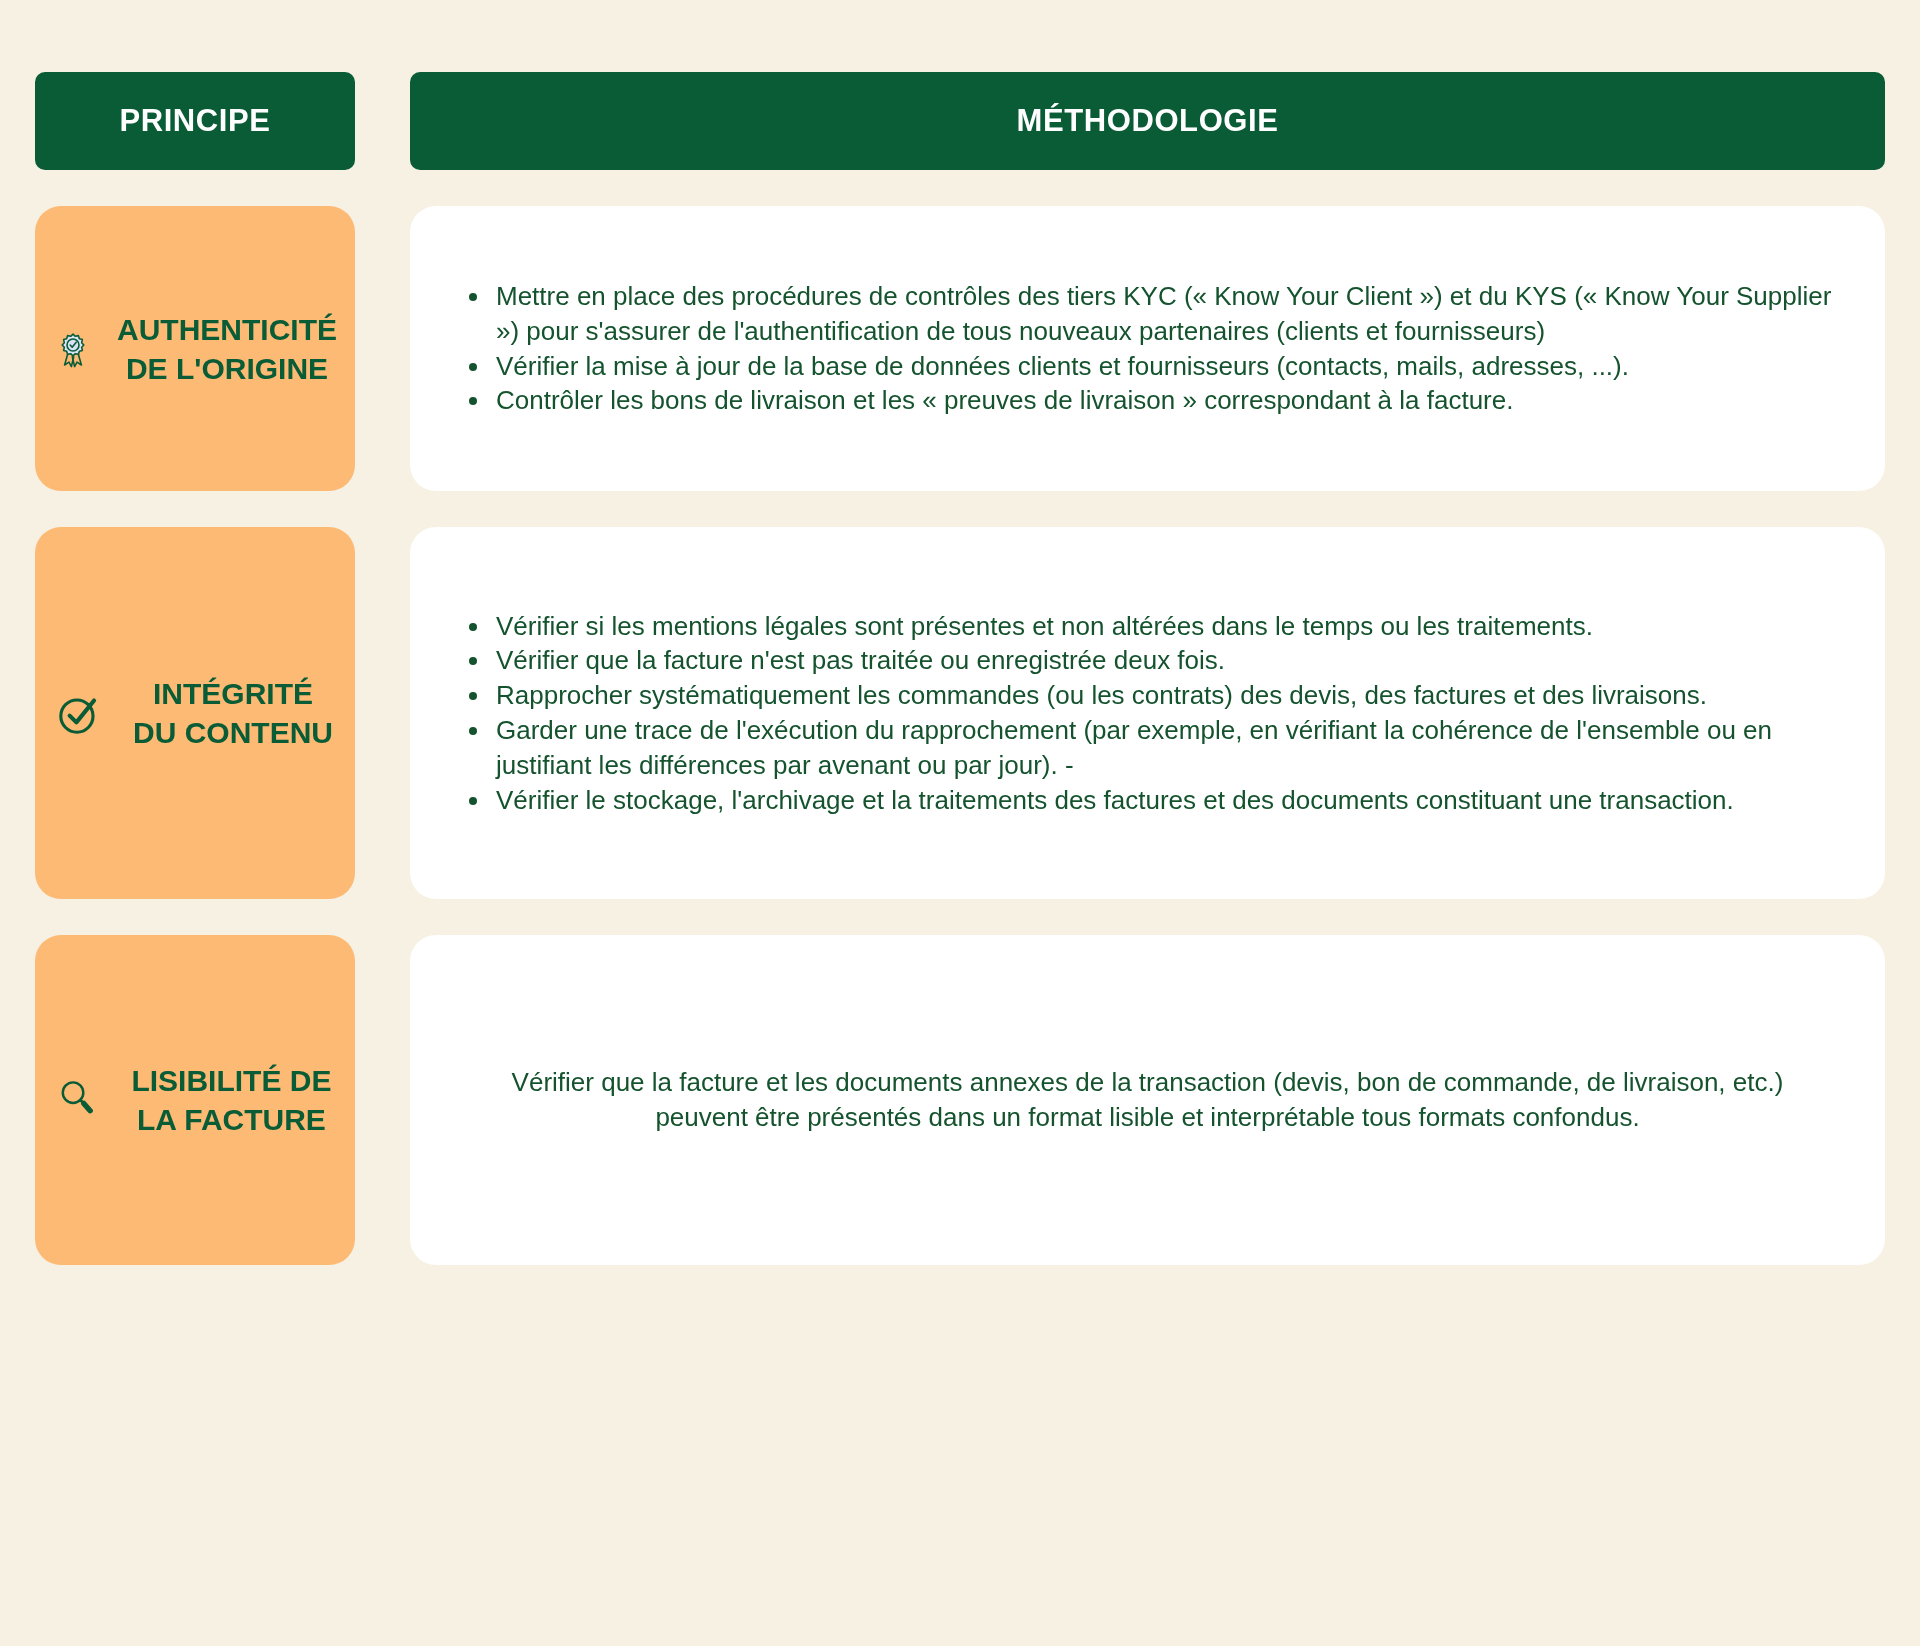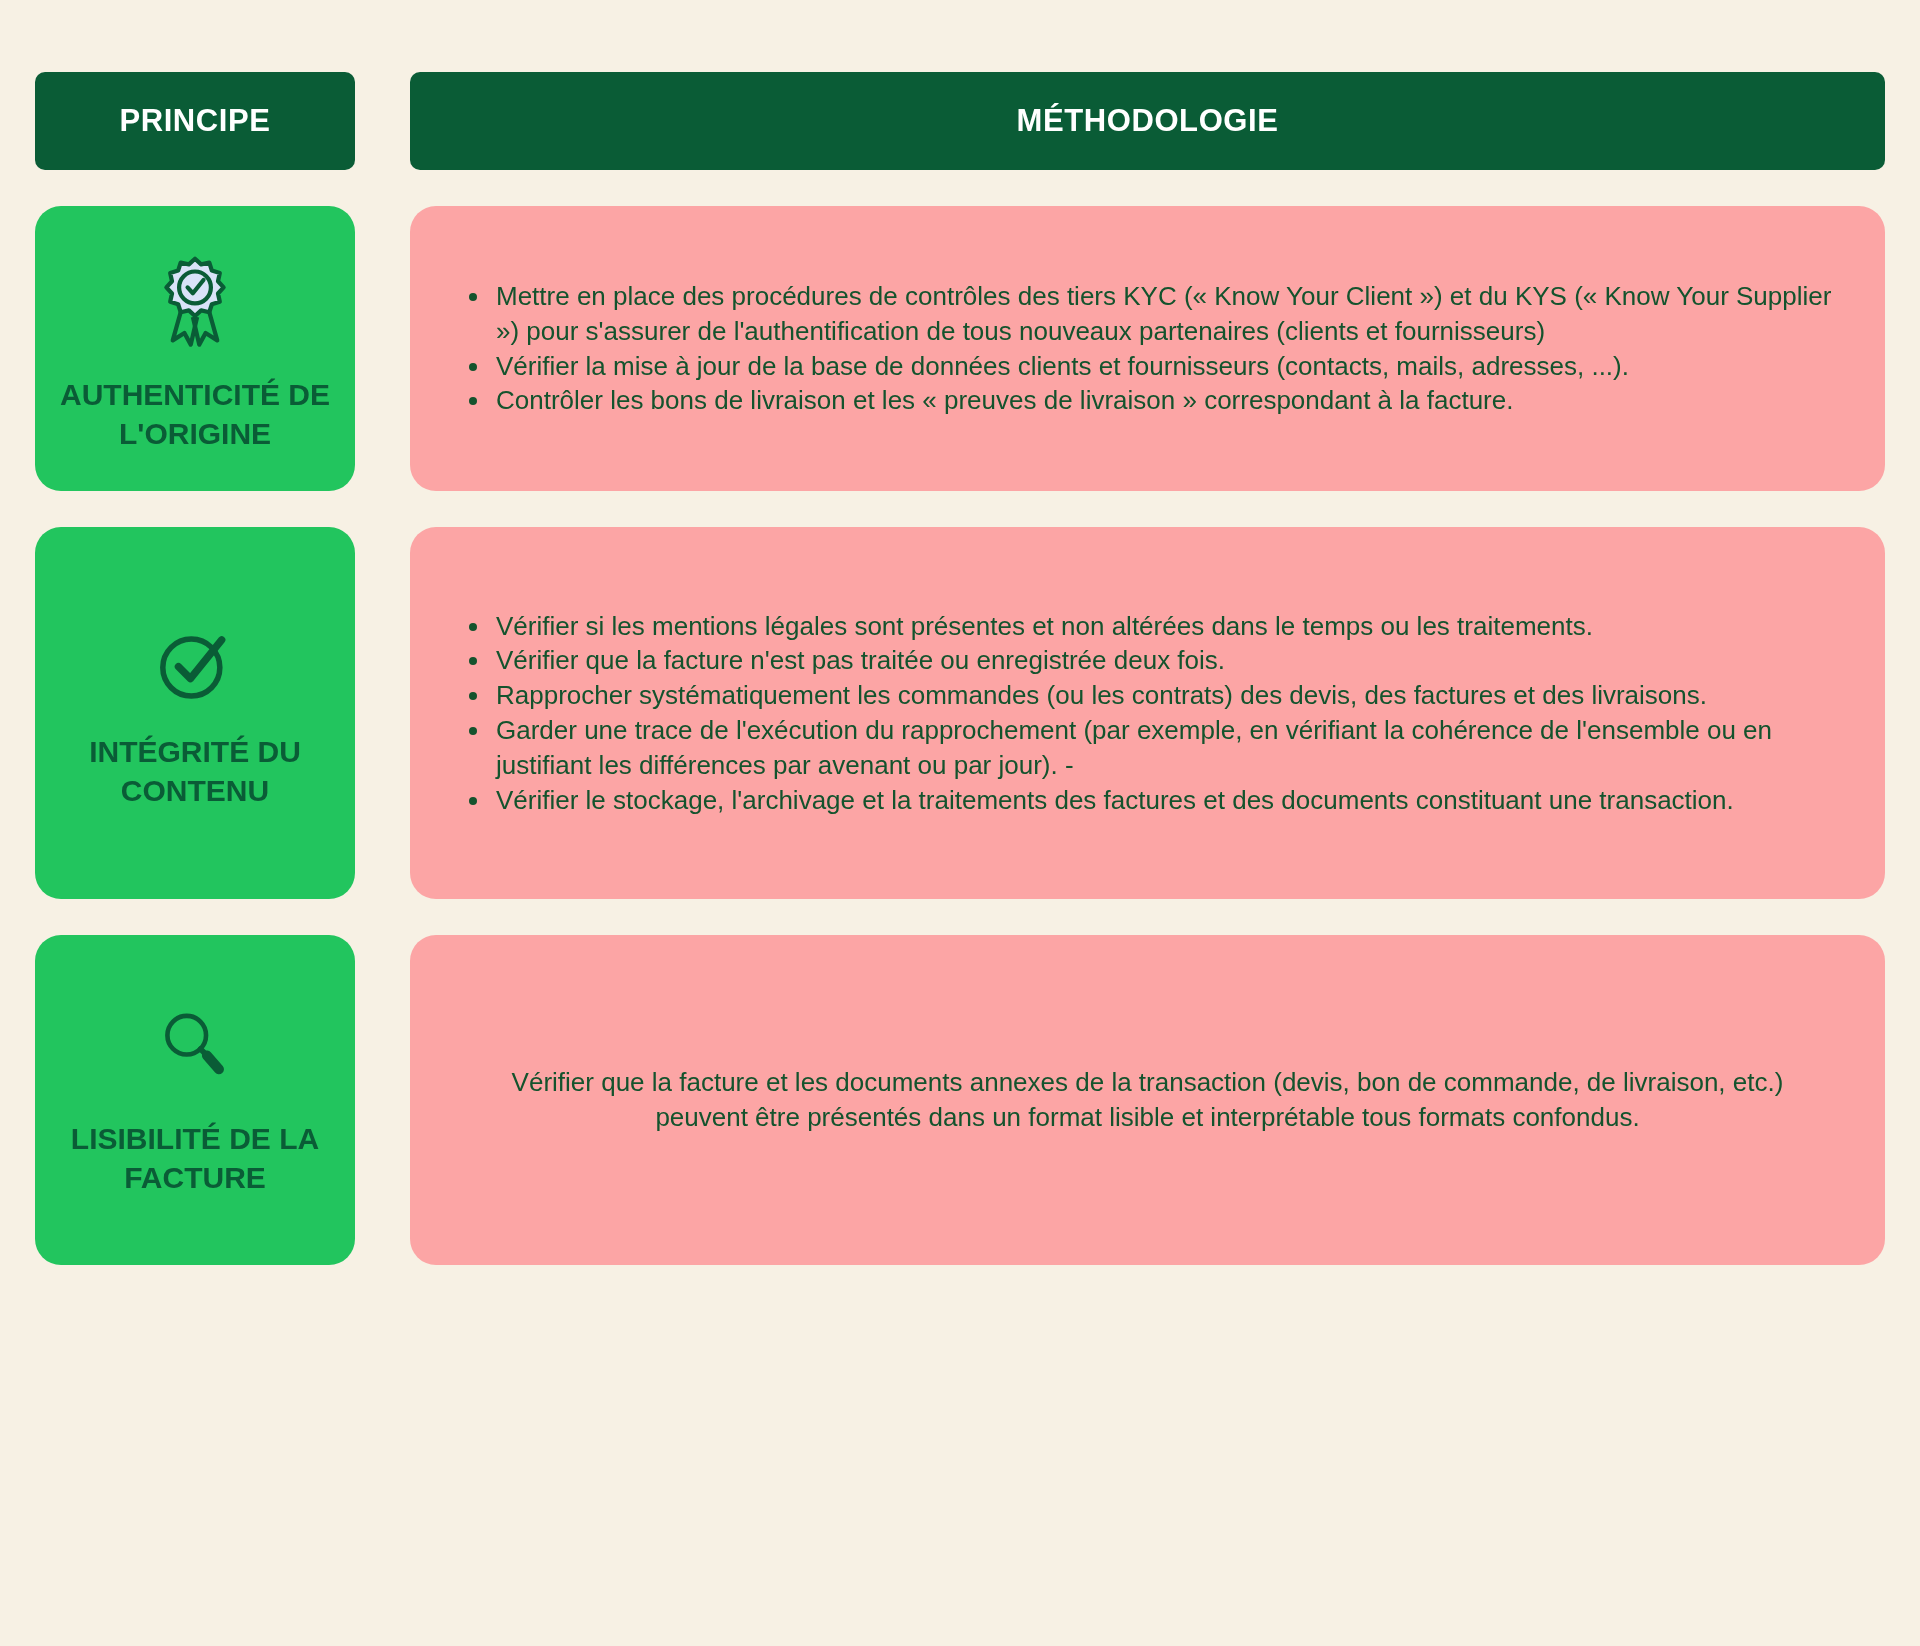--- a/index.html
+++ b/index.html
@@ -28,39 +28,39 @@
     justify-content: center;
   }
   .pill .pill-label {
     color: #ffffff;
     font-weight: bold;
     font-size: 31px;
     letter-spacing: 0.6px;
   }
 
   .principle-card {
-    background: #22c55e;
+    background: #fdba74;
     border-radius: 26px;
     display: flex;
-    flex-direction: column;
+    flex-direction: row;
     align-items: center;
     justify-content: center;
     gap: 24px;
     padding: 28px 18px;
   }
   .principle-label {
     color: #0a5c36;
     font-weight: bold;
     font-size: 30px;
     line-height: 1.3;
     text-align: center;
   }
 
   .method-card {
-    background: #fca5a5;
+    background: #ffffff;
     border-radius: 26px;
     display: flex;
     flex-direction: column;
     justify-content: center;
     padding: 34px 50px;
     color: #14532d;
     font-size: 26px;
     line-height: 1.34;
   }
   .method-card ul {

